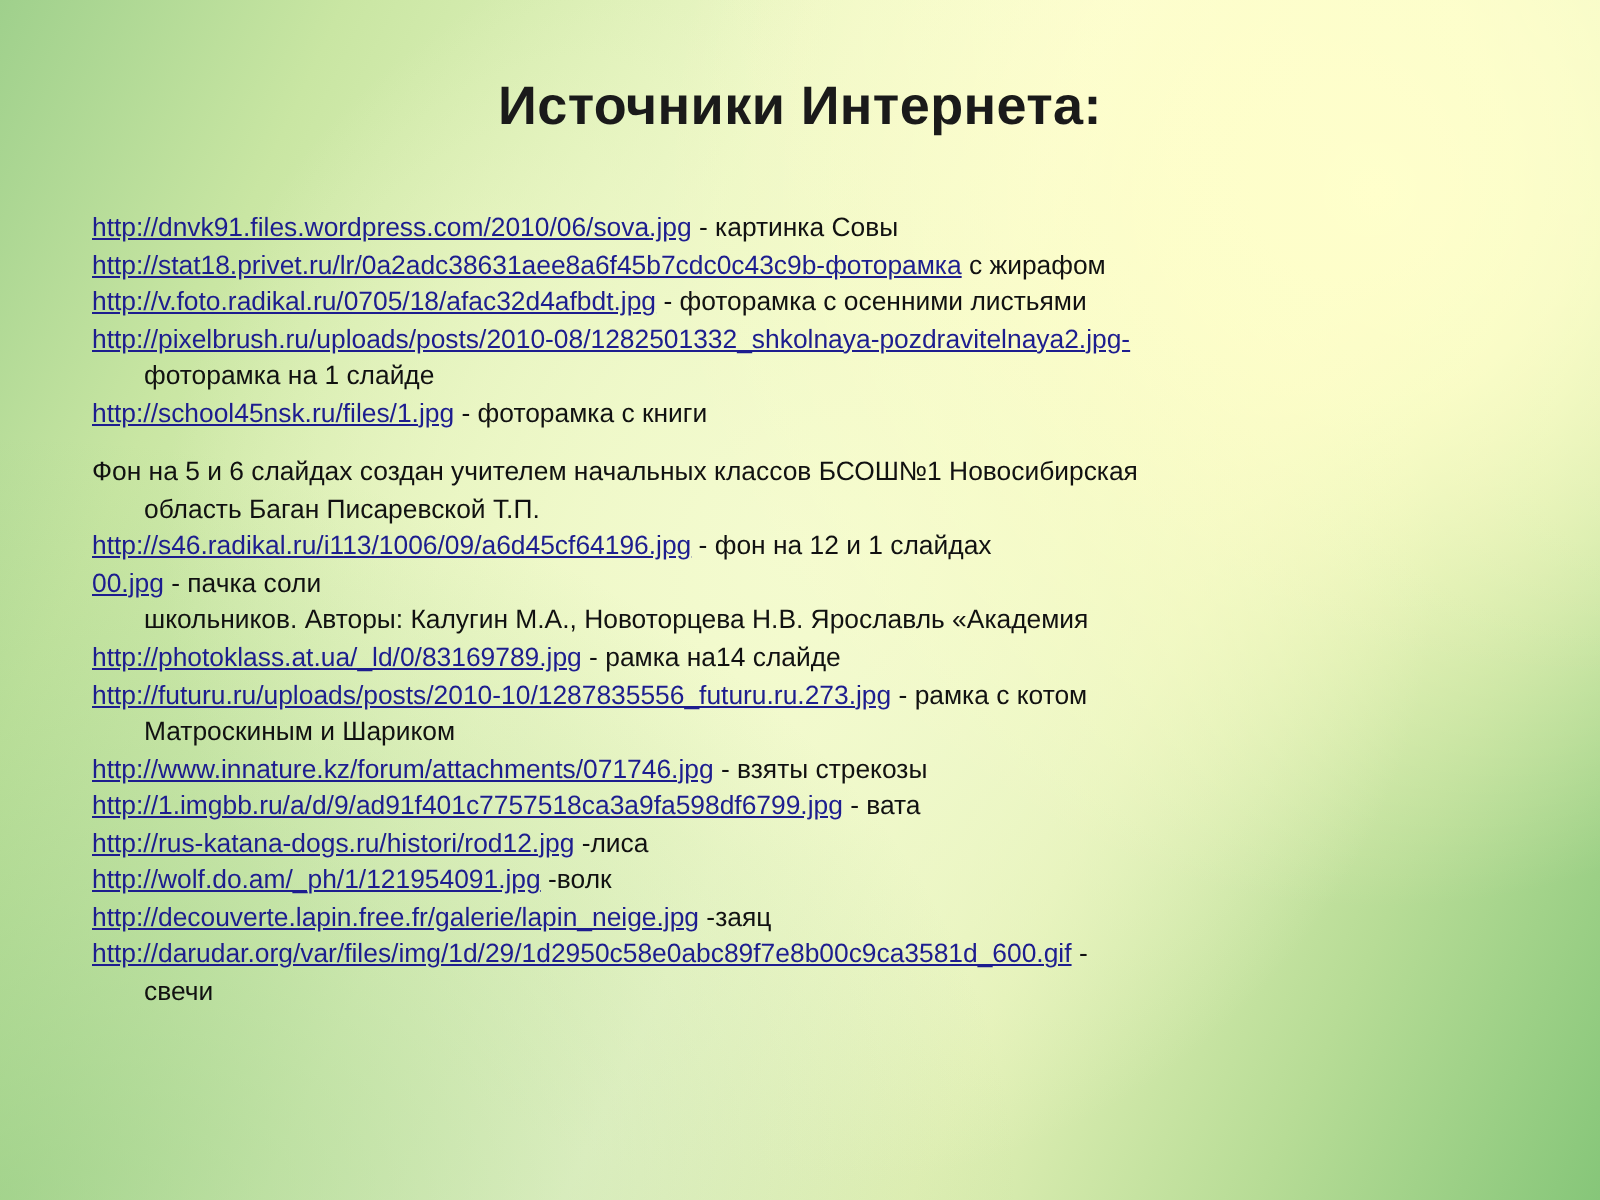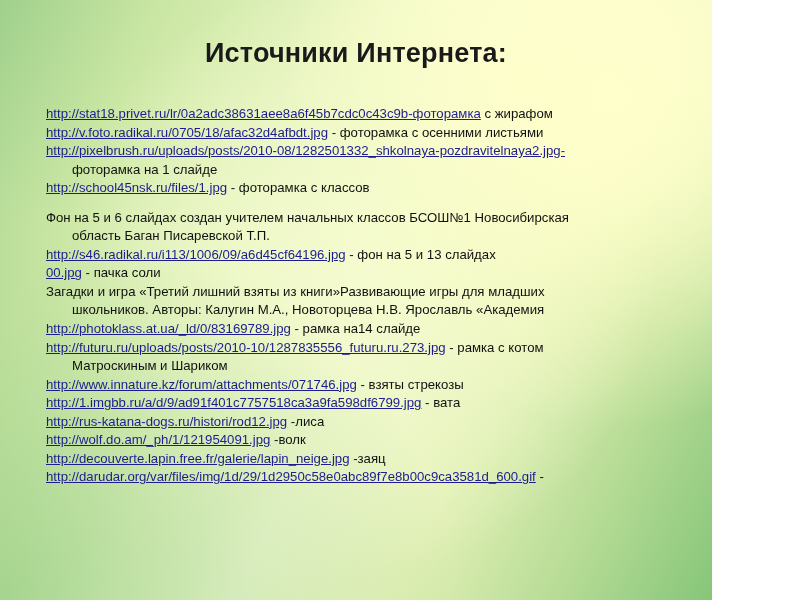--- a/index.html
+++ b/index.html
@@ -7,21 +7,21 @@
     padding: 0;
   }
   body {
     width: 800px;
     height: 600px;
     overflow: hidden;
     font-family: "Liberation Sans", sans-serif;
   }
   .slide {
     position: relative;
-    width: 712px;
+    width: 800px;
     height: 600px;
     box-sizing: border-box;
     background:
       radial-gradient(circle at 86% 16%, #ffffc8 0%, rgba(255,255,200,0.85) 12%, rgba(240,248,190,0.0) 42%),
       radial-gradient(circle at 50% 46%, #f4fbcf 0%, rgba(238,248,200,0.75) 30%, rgba(220,240,180,0.0) 62%),
       linear-gradient(115deg, #9fd08c 0%, #c9e6a3 16%, #ecf7c6 38%, #f7fbd6 52%, #e2f0b6 68%, #b7dc96 84%, #86c679 100%);
   }
   .slide::after {
     content: "";
     position: absolute;
@@ -71,40 +71,41 @@
 </style>
 </head>
 <body>
 
 <div class="slide">
   <div class="content">
     <h1 class="title">Источники Интернета:</h1>
     <div class="body">
 
       <div class="block">
+        <p class="line"><a class="link" href="#">http://dnvk91.files.wordpress.com/2010/06/sova.jpg</a><span class="plain"> - картинка Совы</span></p>
         <p class="line"><a class="link" href="#">http://stat18.privet.ru/lr/0a2adc38631aee8a6f45b7cdc0c43c9b-фоторамка</a><span class="plain"> с жирафом</span></p>
         <p class="line"><a class="link" href="#">http://v.foto.radikal.ru/0705/18/afac32d4afbdt.jpg</a><span class="plain"> - фоторамка с осенними листьями</span></p>
         <p class="line"><a class="link" href="#">http://pixelbrush.ru/uploads/posts/2010-08/1282501332_shkolnaya-pozdravitelnaya2.jpg-</a><span class="plain"></span></p>
         <p class="line indent"><span class="plain">фоторамка на 1 слайде</span></p>
-        <p class="line"><a class="link" href="#">http://school45nsk.ru/files/1.jpg</a><span class="plain"> - фоторамка с классов</span></p>
+        <p class="line"><a class="link" href="#">http://school45nsk.ru/files/1.jpg</a><span class="plain"> - фоторамка с книги</span></p>
       </div>
 
       <div class="block">
         <p class="line"><span class="plain">Фон на 5 и 6 слайдах создан учителем начальных классов БСОШ№1 Новосибирская</span></p>
         <p class="line indent"><span class="plain">область Баган Писаревской Т.П.</span></p>
-        <p class="line"><a class="link" href="#">http://s46.radikal.ru/i113/1006/09/a6d45cf64196.jpg</a><span class="plain"> - фон на 5 и 13 слайдах</span></p>
+        <p class="line"><a class="link" href="#">http://s46.radikal.ru/i113/1006/09/a6d45cf64196.jpg</a><span class="plain"> - фон на 12 и 1 слайдах</span></p>
         <p class="line"><a class="link" href="#">00.jpg</a><span class="plain"> - пачка соли</span></p>
-        <p class="line"><span class="plain">Загадки и игра «Третий лишний взяты из книги»Развивающие игры для младших</span></p>
         <p class="line indent"><span class="plain">школьников. Авторы: Калугин М.А., Новоторцева Н.В. Ярославль «Академия</span></p>
         <p class="line"><a class="link" href="#">http://photoklass.at.ua/_ld/0/83169789.jpg</a><span class="plain"> - рамка на14 слайде</span></p>
         <p class="line"><a class="link" href="#">http://futuru.ru/uploads/posts/2010-10/1287835556_futuru.ru.273.jpg</a><span class="plain"> - рамка с котом</span></p>
         <p class="line indent"><span class="plain">Матроскиным и Шариком</span></p>
         <p class="line"><a class="link" href="#">http://www.innature.kz/forum/attachments/071746.jpg</a><span class="plain"> - взяты стрекозы</span></p>
         <p class="line"><a class="link" href="#">http://1.imgbb.ru/a/d/9/ad91f401c7757518ca3a9fa598df6799.jpg</a><span class="plain"> - вата</span></p>
         <p class="line"><a class="link" href="#">http://rus-katana-dogs.ru/histori/rod12.jpg</a><span class="plain"> -лиса</span></p>
         <p class="line"><a class="link" href="#">http://wolf.do.am/_ph/1/121954091.jpg</a><span class="plain"> -волк</span></p>
         <p class="line"><a class="link" href="#">http://decouverte.lapin.free.fr/galerie/lapin_neige.jpg</a><span class="plain"> -заяц</span></p>
         <p class="line"><a class="link" href="#">http://darudar.org/var/files/img/1d/29/1d2950c58e0abc89f7e8b00c9ca3581d_600.gif</a><span class="plain"> -</span></p>
+        <p class="line indent"><span class="plain">свечи</span></p>
       </div>
 
     </div>
   </div>
 </div>
 
 </body></html>

